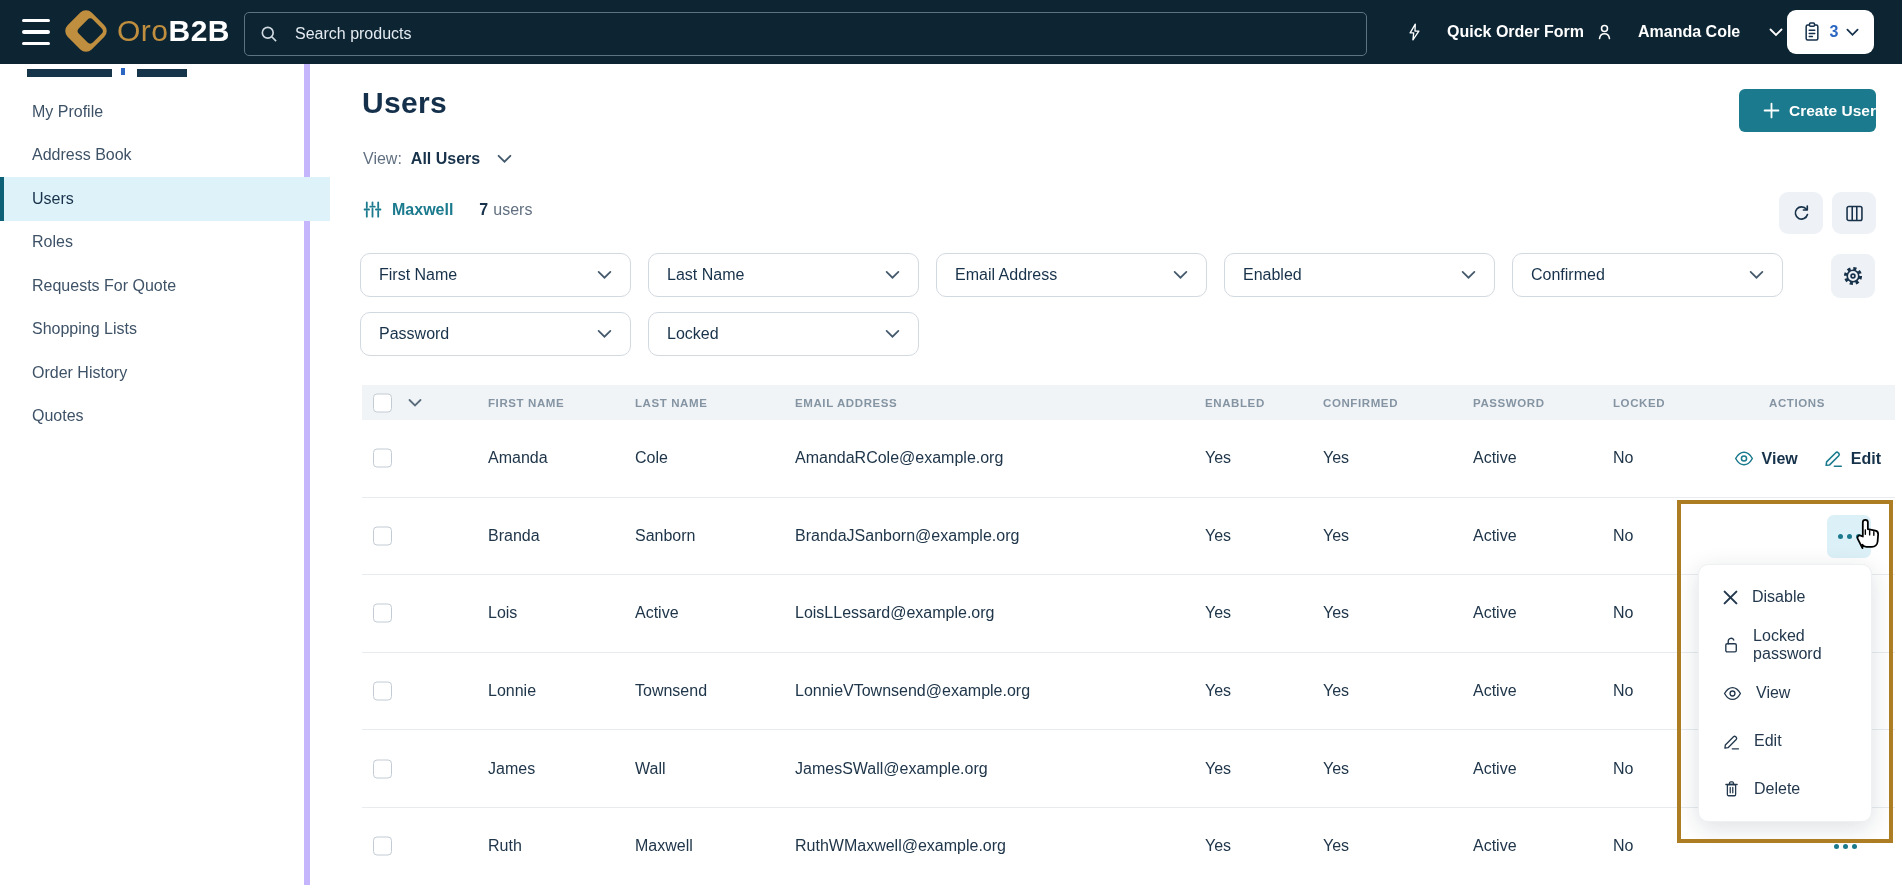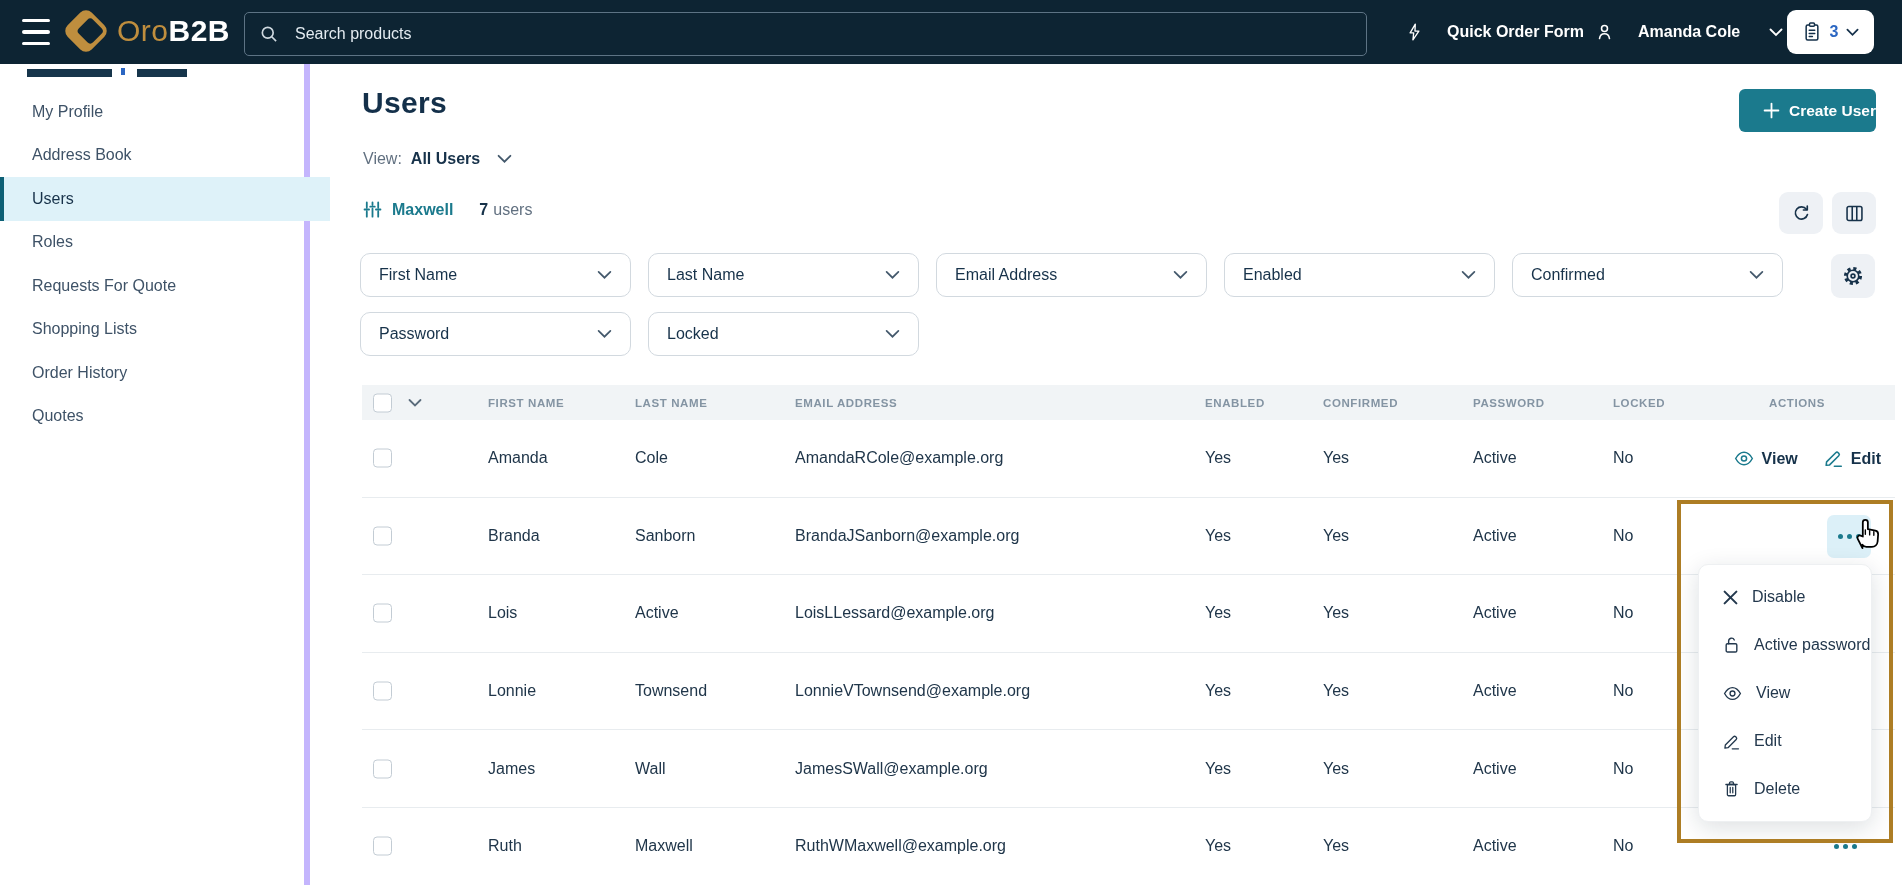--- a/index.html
+++ b/index.html
@@ -417,21 +417,21 @@
       <svg width="15" height="15" viewBox="0 0 14 14" fill="none" stroke="#23384d" stroke-width="1.9" stroke-linecap="round">
         <path d="M1.5 1.5 L12.5 12.5 M12.5 1.5 L1.5 12.5"></path>
       </svg>
       <span>Disable</span>
     </div>
     <div class="menu-item">
       <svg width="17" height="18" viewBox="0 0 20 22" fill="none" stroke="#23384d" stroke-width="1.7" stroke-linecap="round">
         <rect x="3.5" y="9.5" width="13" height="10" rx="1.6"></rect>
         <path d="M6.5 9.5 V6.2 A3.6 3.6 0 0 1 13.4 4.8"></path>
       </svg>
-      <span>Active password</span>
+      <span>Locked password</span>
     </div>
     <div class="menu-item">
       <svg width="19" height="15" viewBox="0 0 24 18" fill="none" stroke="#23384d" stroke-width="1.7">
         <path d="M2 9 C5 3.5 8.5 1.5 12 1.5 S19 3.5 22 9 C19 14.5 15.5 16.5 12 16.5 S5 14.5 2 9 Z"></path>
         <circle cx="12" cy="9" r="3.1"></circle>
       </svg>
       <span>View</span>
     </div>
     <div class="menu-item">
       <svg width="17" height="17" viewBox="0 0 22 22" fill="none" stroke="#23384d" stroke-width="1.7" stroke-linejoin="round">

